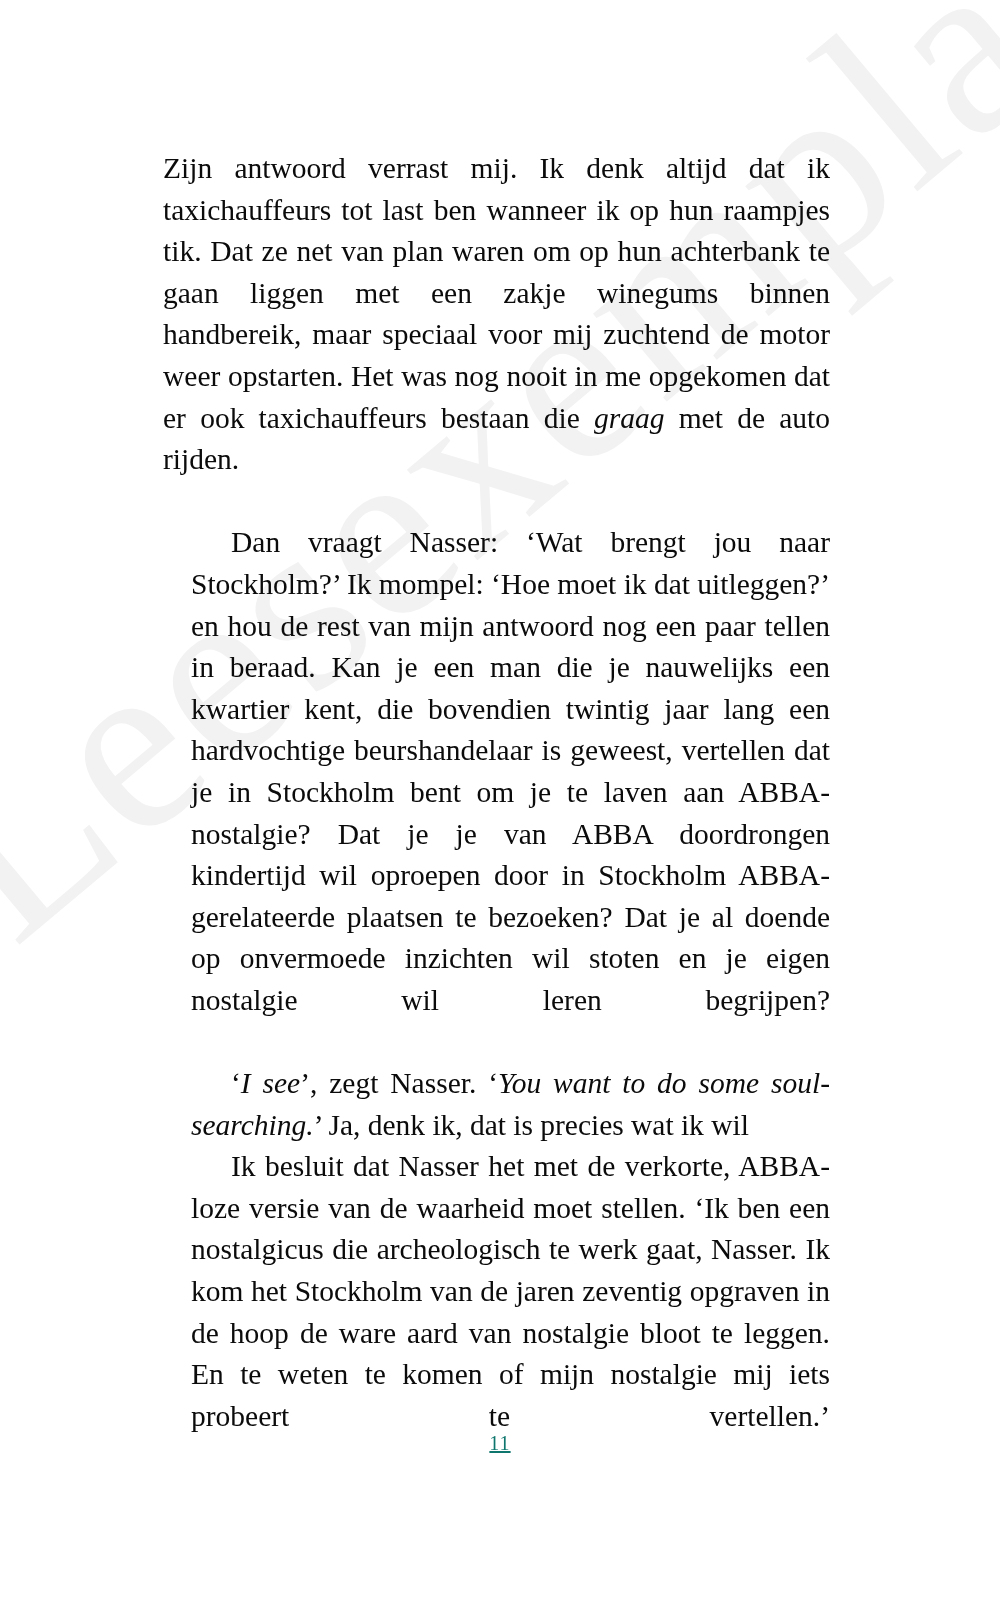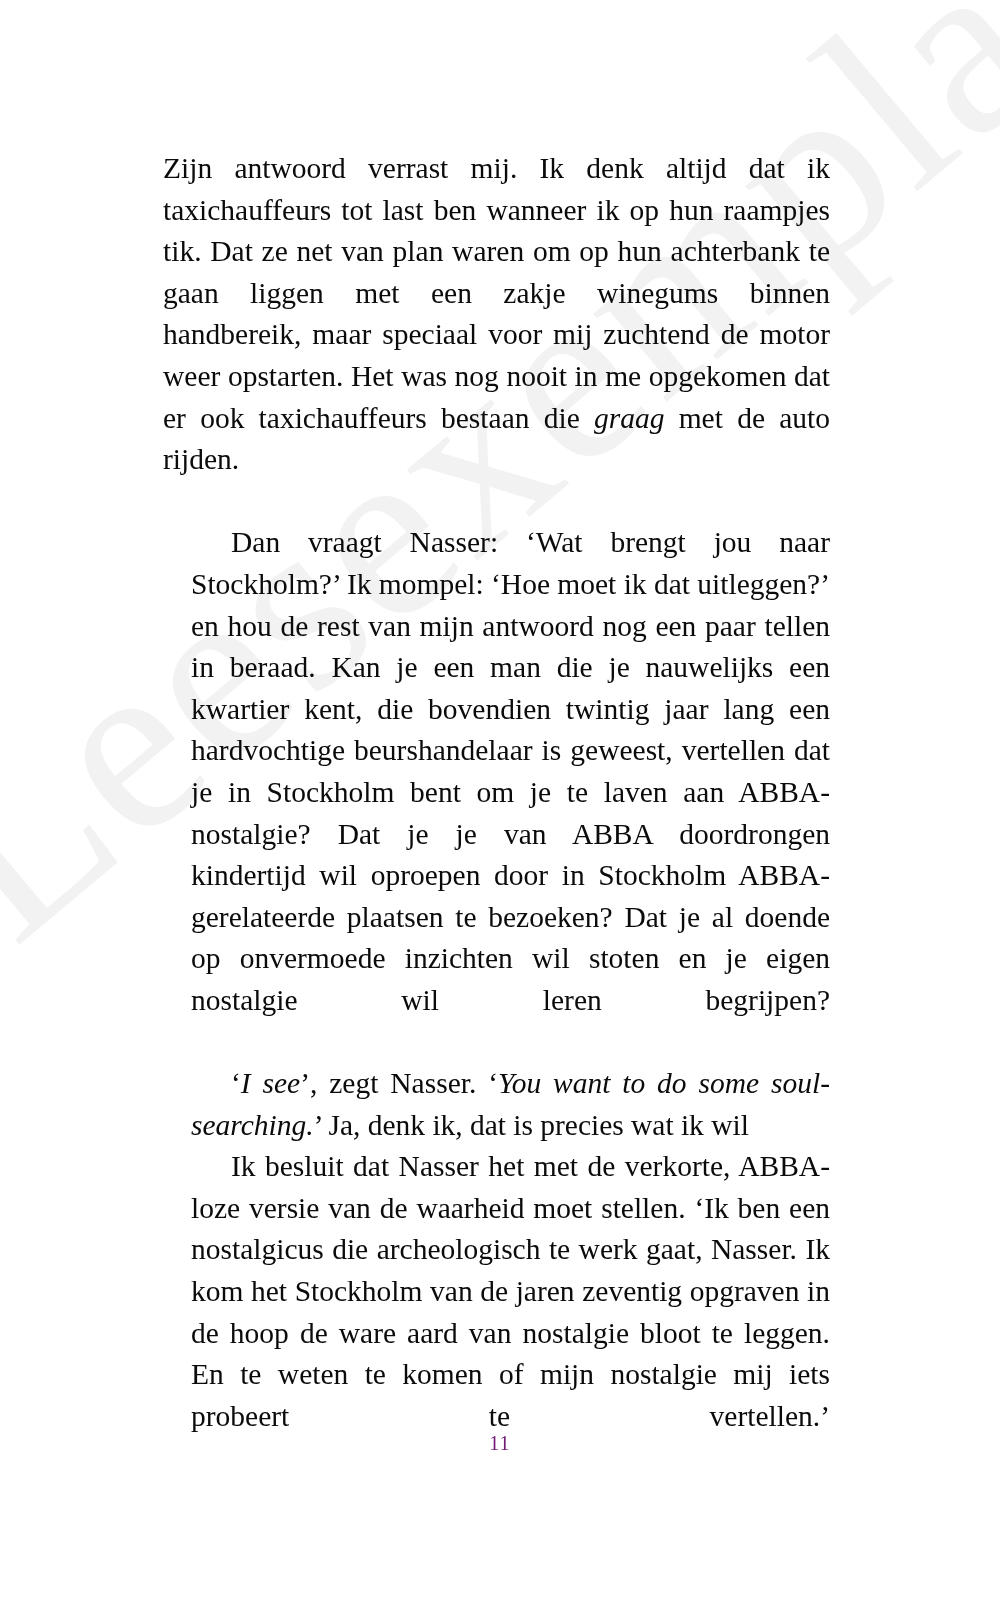--- a/index.html
+++ b/index.html
@@ -85,22 +85,23 @@
 
   
   .folio {
     position: absolute;
     left: 0;
     right: 0;
     top: 1432px;
     text-align: center;
     font-size: 20px;
     letter-spacing: 1px;
-    color: #701a75;
+    color: #0f766e;
     z-index: 2;
+    text-decoration: underline;
   }
 </style>
 </head>
 <body>
 
 <div class="page">
 
   <div class="watermark-layer">
     <div class="watermark-text">Leesexemplaar</div>
   </div>

